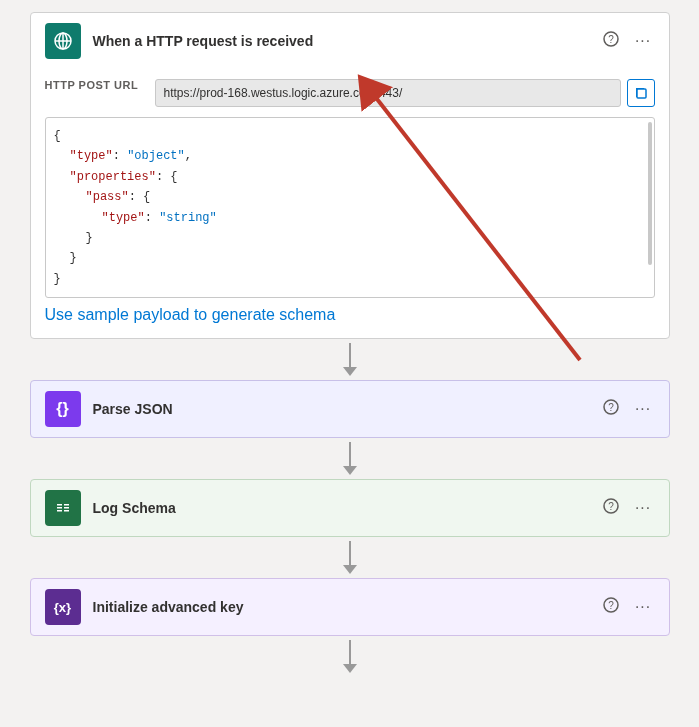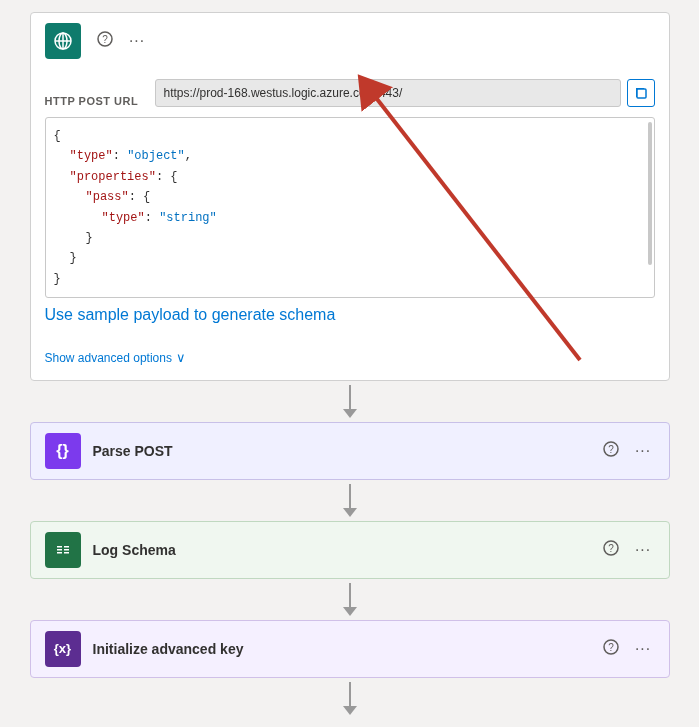--- a/index.html
+++ b/index.html
@@ -72,21 +72,21 @@
       border-radius: 3px;
     }
 
     
     .card-body {
       padding: 10px 14px 14px;
     }
 
     .field-row {
       display: flex;
-      align-items: flex-end;
+      align-items: flex-start;
       margin-bottom: 10px;
     }
 
     .field-label {
       font-size: 11px;
       font-weight: 600;
       color: #605e5c;
       text-transform: uppercase;
       letter-spacing: 0.5px;
       min-width: 110px;
@@ -197,20 +197,21 @@
     <div class="card">
       <div class="card-header">
         <div class="card-icon icon-teal">
           <svg width="20" height="20" viewBox="0 0 20 20" fill="none">
             <circle cx="10" cy="10" r="8" stroke="white" stroke-width="1.5" fill="none"></circle>
             <ellipse cx="10" cy="10" rx="4" ry="8" stroke="white" stroke-width="1.5" fill="none"></ellipse>
             <line x1="2" y1="10" x2="18" y2="10" stroke="white" stroke-width="1.5"></line>
             <line x1="10" y1="2" x2="10" y2="18" stroke="white" stroke-width="1.5"></line>
           </svg>
         </div>
+        <span class="card-title">When a HTTP request is received</span>
         <div class="card-actions">
           <button class="icon-btn">
             <svg width="16" height="16" viewBox="0 0 16 16" fill="none">
               <circle cx="8" cy="8" r="7" stroke="#605e5c" stroke-width="1.5"></circle>
               <text x="8" y="12" text-anchor="middle" font-size="10" fill="#605e5c" font-family="Arial">?</text>
             </svg>
           </button>
           <button class="icon-btn">
             <span>···</span>
           </button>
@@ -240,40 +241,34 @@
           <span style="margin-left:48px;" class="json-key">"type"</span><span class="json-colon">: </span><span class="json-value-str">"string"</span><br>
           <span style="margin-left:32px;" class="json-brace">}</span><br>
           <span style="margin-left:16px;" class="json-brace">}</span><br>
           <span class="json-brace">}</span>
           
           <div style="position:absolute; right:2px; top:4px; width:4px; height:80%; background:#c8c8c8; border-radius:2px;"></div>
         </div>
 
         <a class="schema-link">Use sample payload to generate schema</a>
 
-        <div style="margin-top: 14px;">
-          <a class="advanced-options-link">
-            <span>Show advanced options</span>
-            <span style="font-size:13px;">∨</span>
-          </a>
-        </div>
       </div>
     </div>
 
     <div style="display:flex; flex-direction:column; align-items:center; margin: 0;">
       <div style="width:2px; height:24px; background:#999; margin-top:4px;"></div>
       <div style="width:0; height:0; border-left:7px solid transparent; border-right:7px solid transparent; border-top:9px solid #999; margin-bottom:4px;"></div>
     </div>
 
     <div class="card simple-card" style="background:#f0f0ff; border-color:#c8c0e8;">
       <div class="card-header">
         <div class="card-icon" style="background:#7c3aed;">
           <span style="color:white; font-size:16px; font-weight:bold;">{}</span>
         </div>
-        <span class="card-title">Parse POST</span>
+        <span class="card-title">Parse JSON</span>
         <div class="card-actions">
           <button class="icon-btn">
             <svg width="16" height="16" viewBox="0 0 16 16">
                 <circle cx="8" cy="8" r="7" stroke="#605e5c" stroke-width="1.5" fill="none"></circle>
                 <text x="8" y="12" text-anchor="middle" font-size="10" fill="#605e5c" font-family="Arial">?</text>
               </svg>
           </button>
           <button class="icon-btn">···</button>
         </div>
       </div>

